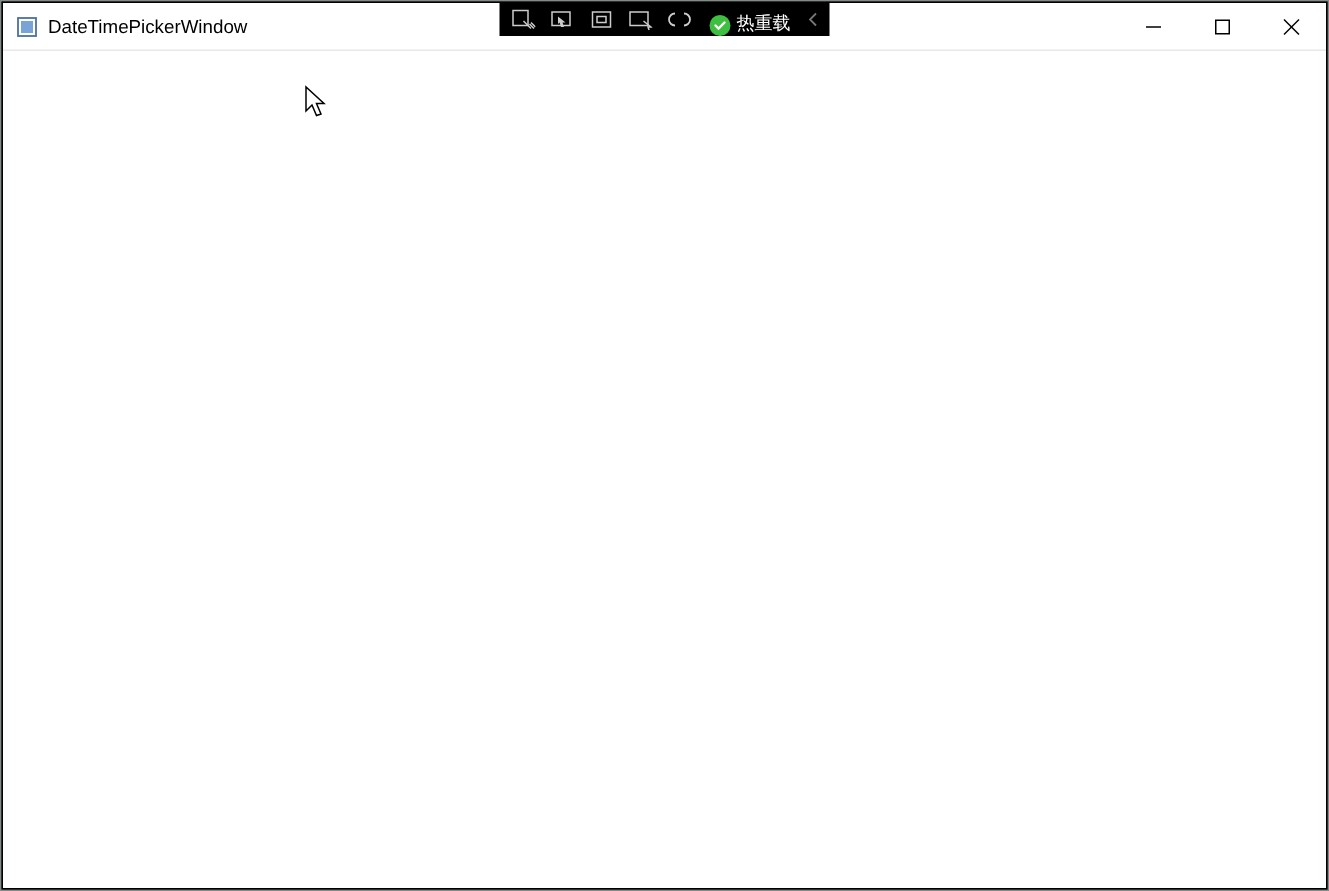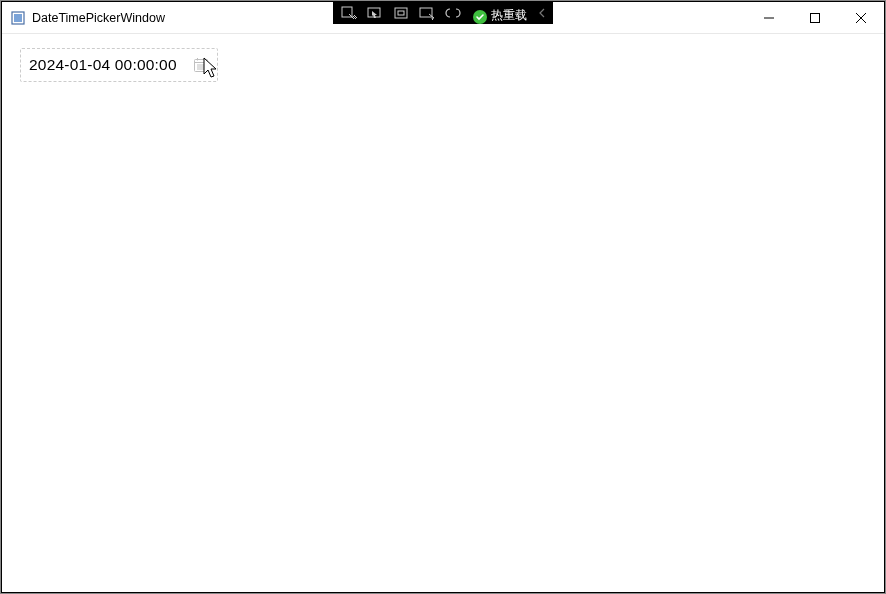--- a/index.html
+++ b/index.html
@@ -243,34 +243,20 @@
         <svg width="12" height="12" viewBox="0 0 12 12">
           <line x1="1" y1="1" x2="11" y2="11" stroke="#000" stroke-width="1"></line>
           <line x1="11" y1="1" x2="1" y2="11" stroke="#000" stroke-width="1"></line>
         </svg>
       </button>
     </div>
   </div>
 
   <div class="client">
 
-    <div class="datetime-picker">
-      <span class="datetime-value">2024-01-04 00:00:00</span>
-      <span class="calendar-btn">
-        <svg width="16" height="16" viewBox="0 0 16 16">
-          <rect x="1.5" y="2.5" width="13" height="12" rx="1" fill="none" stroke="#bfbfbf" stroke-width="1"></rect>
-          <line x1="1.5" y1="5.5" x2="14.5" y2="5.5" stroke="#bfbfbf" stroke-width="1"></line>
-          <line x1="4.5" y1="1" x2="4.5" y2="3.5" stroke="#bfbfbf" stroke-width="1"></line>
-          <line x1="11.5" y1="1" x2="11.5" y2="3.5" stroke="#bfbfbf" stroke-width="1"></line>
-          <line x1="4" y1="8" x2="12" y2="8" stroke="#bfbfbf" stroke-width="1"></line>
-          <line x1="4" y1="10" x2="12" y2="10" stroke="#bfbfbf" stroke-width="1"></line>
-          <line x1="4" y1="12" x2="12" y2="12" stroke="#bfbfbf" stroke-width="1"></line>
-        </svg>
-      </span>
-    </div>
 
     <span class="cursor">
       <svg width="18" height="24" viewBox="0 0 18 24">
         <path d="M2 2 L2 18 L6 14 L9 21 L12 20 L9 13 L14 13 Z" fill="#fff" stroke="#000" stroke-width="1"></path>
       </svg>
     </span>
 
   </div>
 </div>
 

